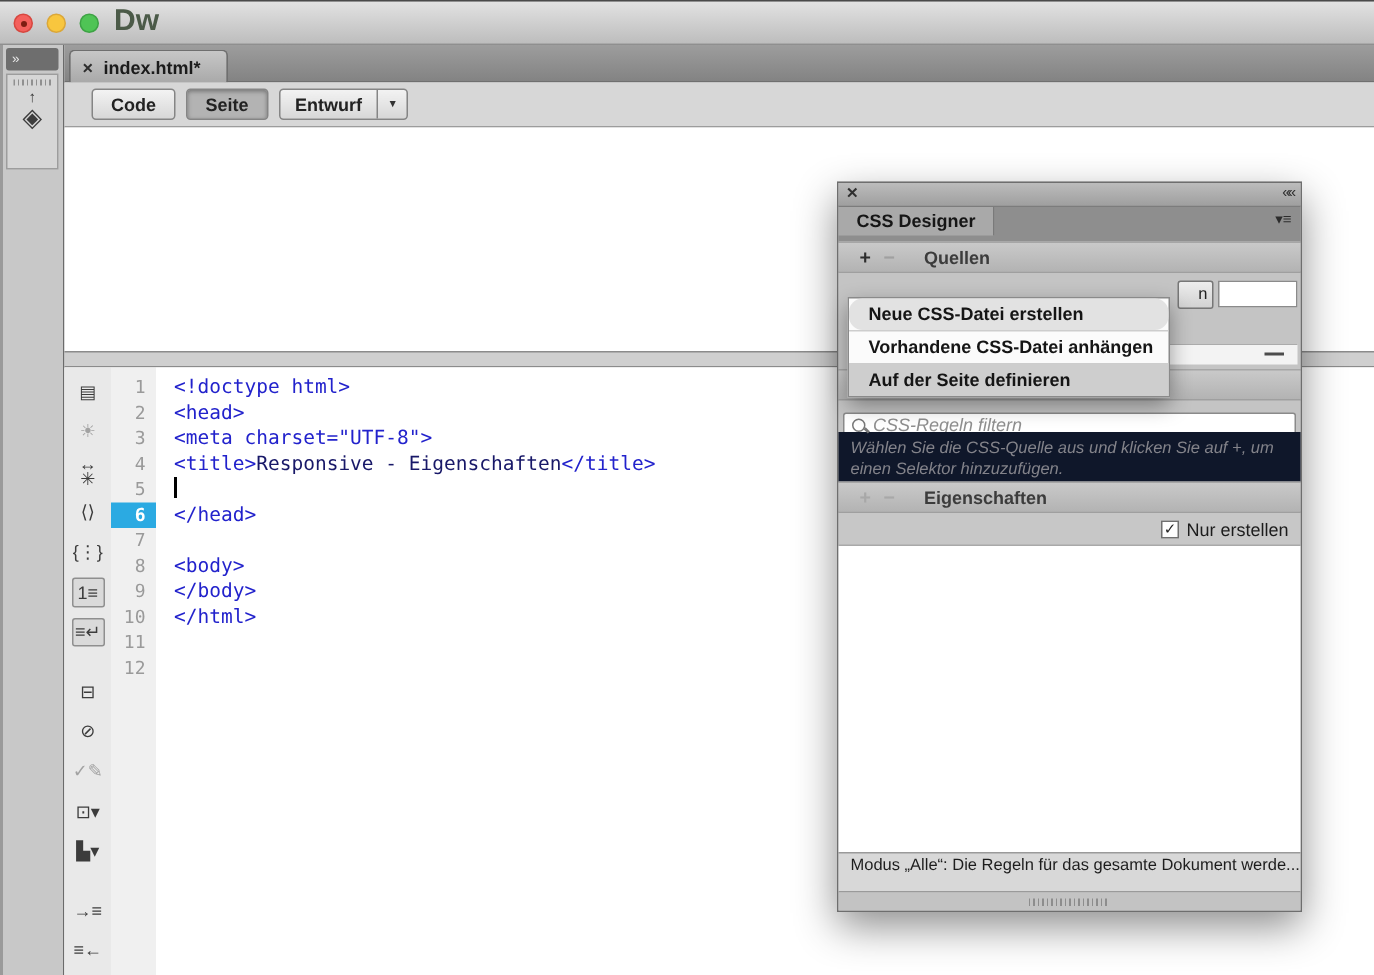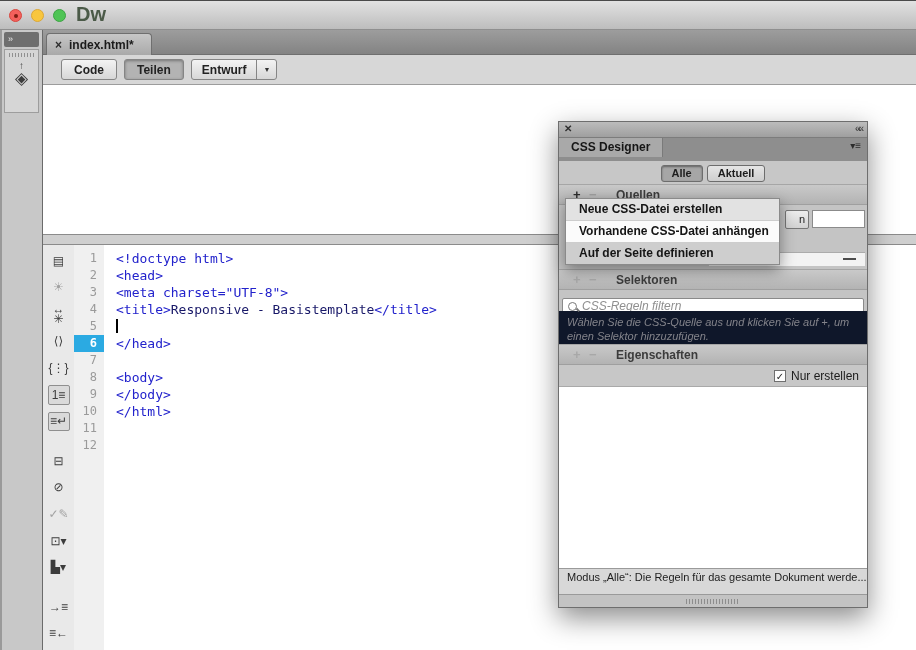--- a/index.html
+++ b/index.html
@@ -105,21 +105,21 @@
   .pstatus{height:27px;background:#d8d8d8;border-top:1px solid #9a9a9a;border-bottom:1px solid #9a9a9a;
     font-size:11px;color:#1d1d1d;line-height:17px;padding-left:8px;white-space:nowrap;overflow:hidden;box-sizing:border-box;flex:0 0 auto;}
   .pgrip{height:12px;background:#c3c3c3;display:flex;align-items:center;justify-content:center;flex:0 0 auto;}
   .gripdots{width:54px;height:5px;background-image:repeating-linear-gradient(90deg,#8d8d8d 0 1px,transparent 1px 3px);}
 
   
   .srcmenu{position:absolute;left:565px;top:198px;width:215px;background:#fbfbfb;border:1px solid #8a8a8a;
     box-shadow:0 5px 14px rgba(0,0,0,.4);z-index:8;box-sizing:border-box;}
   .mitem{height:21px;line-height:21px;padding-left:13px;font-size:12px;font-weight:bold;color:#151515;white-space:nowrap;}
   .mitem + .mitem{border-top:1px solid #cdcdcd;}
-  .mitem.highlight{background:#e2e2e2;}
+  .mitem.highlight{background:#e2e2e2;border-radius:9px;}
   .mitem.selected{background:#cecece;}
 </style>
 </head>
 <body>
 
 <div class="stage">
 
   <div class="titlebar">
     <span class="light red"></span>
     <span class="light yellow"></span>
@@ -142,21 +142,21 @@
 
     <div class="tabbar">
       <div class="doc-tab">
         <span class="x">×</span>
         <span class="lbl">index.html*</span>
       </div>
     </div>
 
     <div class="toolbar">
       <div class="tbtn">Code</div>
-      <div class="tbtn pressed">Teilen</div>
+      <div class="tbtn pressed">Seite</div>
       <div class="tbtn grouped">
         <span class="seg">Entwurf</span>
         <span class="arrow">▼</span>
       </div>
     </div>
 
     <div class="designview"></div>
     <div class="splitter"></div>
 
     <div class="codewrap">
@@ -190,45 +190,41 @@
           <div class="gnum">8</div>
           <div class="gnum">9</div>
           <div class="gnum">10</div>
           <div class="gnum">11</div>
           <div class="gnum">12</div>
         </div>
       <div class="codearea" id="codelines">
           <div class="cline"><span style="color: rgb(34, 34, 204);">&lt;!doctype html&gt;</span></div>
           <div class="cline"><span style="color: rgb(34, 34, 204);">&lt;head&gt;</span></div>
           <div class="cline"><span style="color: rgb(34, 34, 204);">&lt;meta charset="UTF-8"&gt;</span></div>
-          <div class="cline"><span style="color: rgb(34, 34, 204);">&lt;title&gt;</span><span style="color: rgb(24, 24, 104);">Responsive - Basistemplate</span><span style="color: rgb(34, 34, 204);">&lt;/title&gt;</span></div>
+          <div class="cline"><span style="color: rgb(34, 34, 204);">&lt;title&gt;</span><span style="color: rgb(24, 24, 104);">Responsive - Eigenschaften</span><span style="color: rgb(34, 34, 204);">&lt;/title&gt;</span></div>
           <div class="cline"><span class="caret"></span></div>
           <div class="cline"><span style="color: rgb(34, 34, 204);">&lt;/head&gt;</span></div>
           <div class="cline"></div>
           <div class="cline"><span style="color: rgb(34, 34, 204);">&lt;body&gt;</span></div>
           <div class="cline"><span style="color: rgb(34, 34, 204);">&lt;/body&gt;</span></div>
           <div class="cline"><span style="color: rgb(34, 34, 204);">&lt;/html&gt;</span></div>
           <div class="cline"></div>
         </div>
     </div>
   </div>
 
   <div class="panel">
     <div class="pstrip">
       <span class="pclose">✕</span>
       <span class="pcollapse">««</span>
     </div>
     <div class="ptabrow">
       <span class="ptab">CSS Designer</span>
       <span class="pmenu-icon">▾≡</span>
     </div>
-    <div class="pmode">
-      <span class="pbtn pressed">Alle</span>
-      <span class="pbtn">Aktuell</span>
-    </div>
 
     <div class="phdr">
       <span class="plus">+</span>
       <span class="minus">−</span>
       <span class="ptitle">Quellen</span>
     </div>
     <div class="psources">
       <div class="obx">n</div>
       <div class="ofield"></div>
       <div class="owhite"></div>

